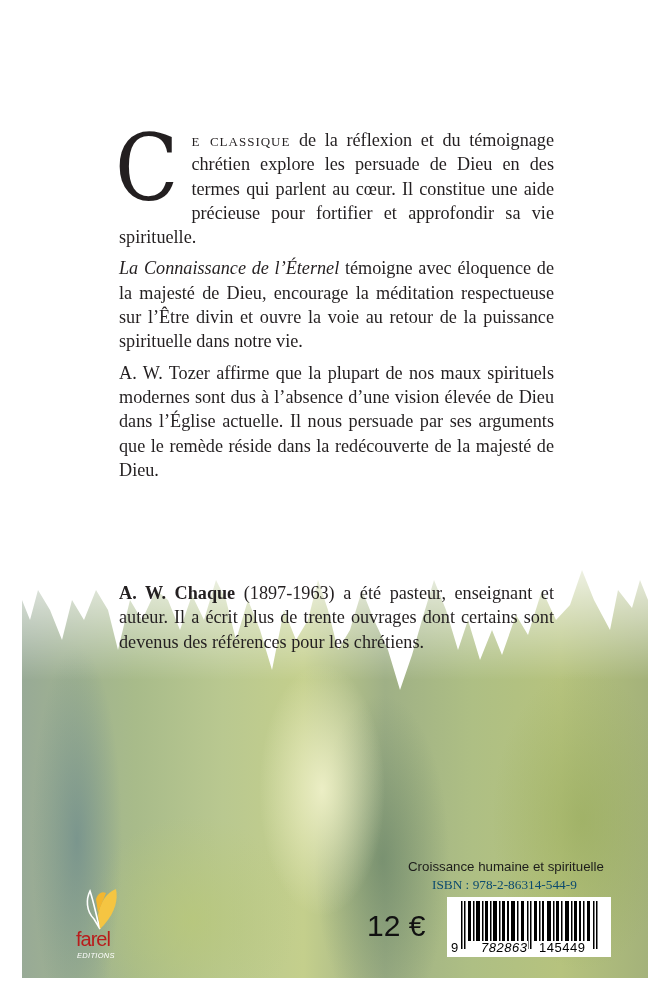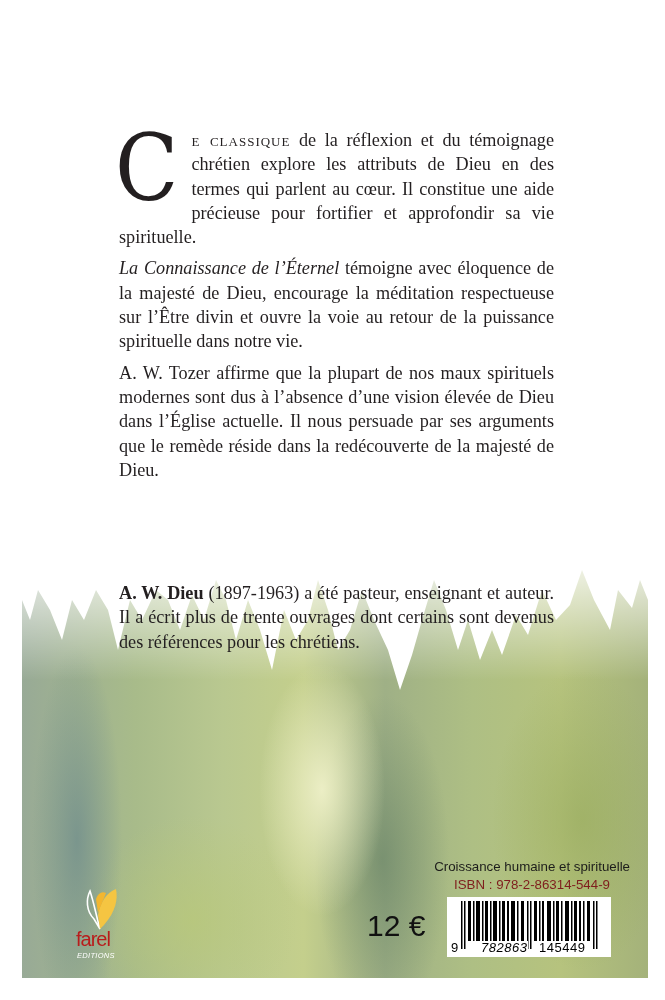--- a/index.html
+++ b/index.html
@@ -65,26 +65,26 @@
   .logo .sub {
     position: absolute; left: 1px; top: 66px;
     font-family: "Liberation Sans", sans-serif; color: #ffffff;
     font-size: 7.5px; font-style: italic; letter-spacing: 0.3px;
   }
   .price {
     position: absolute; left: 367px; top: 909px;
     font-family: "Liberation Sans", sans-serif; font-size: 30px; color: #111;
   }
   .collection {
-    position: absolute; left: 408px; top: 859px; width: 222px; text-align: right;
+    position: absolute; left: 408px; top: 859px; width: 222px; text-align: left;
     font-family: "Liberation Sans", sans-serif; font-size: 13.3px; color: #1d1d1b; line-height: 16px;
   }
   .isbn {
-    position: absolute; left: 432px; top: 877px; width: 200px; text-align: center;
-    font-family: Liberation Sans, sans-serif; font-size: 13.3px; color: #7f1d1d;
+    position: absolute; left: 432px; top: 877px; width: 200px; 
+    font-family: Liberation Serif, serif; font-size: 13.3px; color: #0c4a6e;
   }
   .barcode {
     position: absolute; left: 447px; top: 897px; width: 164px; height: 60px;
     background: #ffffff;
   }
   .barcode .bars { position: absolute; left: 14px; top: 4px; width: 140px; height: 48px; }
   .barcode .digits {
     position: absolute; left: 3px; top: 44px; width: 160px;
     font-family: "Liberation Sans", sans-serif; font-size: 13px; color: #000; letter-spacing: 0.5px;
   }
@@ -96,30 +96,30 @@
 <div class="forest">
   <div class="wash"></div>
   <svg class="treeline" viewBox="0 0 626 150" preserveAspectRatio="none">
     <path fill="#ffffff" d="M0,0 L626,0 L626,40 L618,20 L610,48 L596,30 L588,70 L572,40 L560,10 L548,45 L534,60 L520,30 L506,75 L494,55 L480,95 L470,70 L458,100 L446,60 L436,90 L424,50 L412,20 L400,60 L390,95 L378,130 L366,90 L352,60 L340,30 L328,70 L316,90 L306,50 L296,20 L286,60 L274,80 L262,50 L250,110 L238,70 L226,40 L214,80 L204,40 L194,20 L182,60 L170,35 L158,70 L146,40 L134,30 L120,60 L108,40 L96,90 L86,50 L74,30 L62,60 L50,40 L40,80 L28,50 L16,30 L8,60 L0,40 Z"></path>
   </svg>
   <div class="fade"></div>
 </div>
 
 <div class="blurb">
   <p class="first">
-    <span class="dropcap">C</span><span class="smallcaps">e classique</span><span> de la réflexion et du témoignage chrétien explore les attributs de Dieu en des termes qui parlent au cœur. Il constitue une aide précieuse pour fortifier et approfondir sa vie spirituelle.</span>
+    <span class="dropcap">C</span><span class="smallcaps">e classique</span><span> de la réflexion et du témoignage chrétien explore les persuade de Dieu en des termes qui parlent au cœur. Il constitue une aide précieuse pour fortifier et approfondir sa vie spirituelle.</span>
   </p>
   <p>
     <span class="italic">La Connaissance de l’Éternel</span><span> témoigne avec éloquence de la majesté de Dieu, encourage la méditation respectueuse sur l’Être divin et ouvre la voie au retour de la puissance spirituelle dans notre vie.</span>
   </p>
   <p>A. W. Tozer affirme que la plupart de nos maux spirituels modernes sont dus à l’absence d’une vision élevée de Dieu dans l’Église actuelle. Il nous persuade par ses arguments que le remède réside dans la redécouverte de la majesté de Dieu.</p>
 </div>
 
 <div class="bio">
-  <span class="author">A. W. Dieu</span><span> (1897-1963) a été pasteur, enseignant et auteur. Il a écrit plus de trente ouvrages dont certains sont devenus des références pour les chrétiens.</span>
+  <span class="author">A. W. Chaque</span><span> (1897-1963) a été pasteur, enseignant et auteur. Il a écrit plus de trente ouvrages dont certains sont devenus des références pour les chrétiens.</span>
 </div>
 
 <div class="logo">
   <svg width="40" height="48" viewBox="0 0 40 48" style="position:absolute;left:6px;top:0;">
     <path d="M8,6 C4,14 4,26 12,34 L18,44 C14,30 12,18 8,6 Z" fill="none" stroke="#ffffff" stroke-width="1.6"></path>
     <path d="M16,30 C18,18 24,8 34,4 C36,14 34,26 22,40 L18,44 Z" fill="#f5c542"></path>
     <path d="M14,14 C16,8 20,6 24,8 C22,14 18,22 16,28 Z" fill="#f2b630"></path>
   </svg>
   <div class="wordmark">farel</div>
   <div class="sub">EDITIONS</div>

